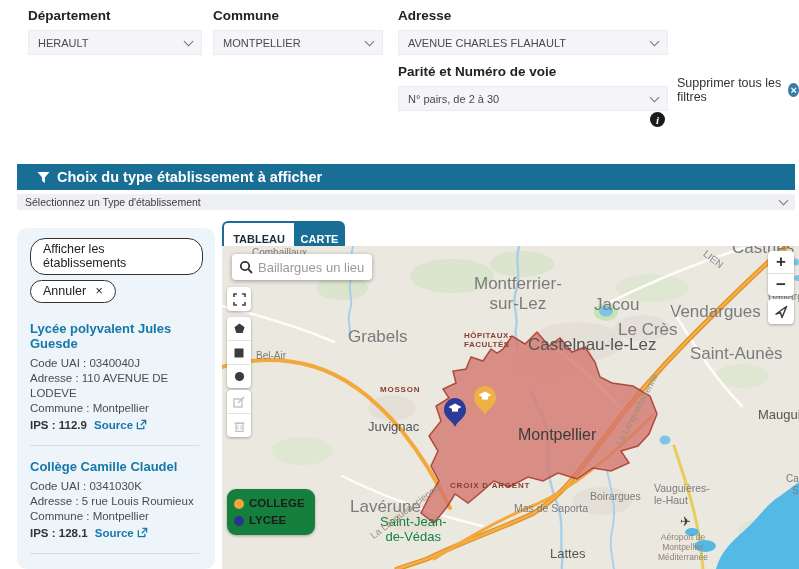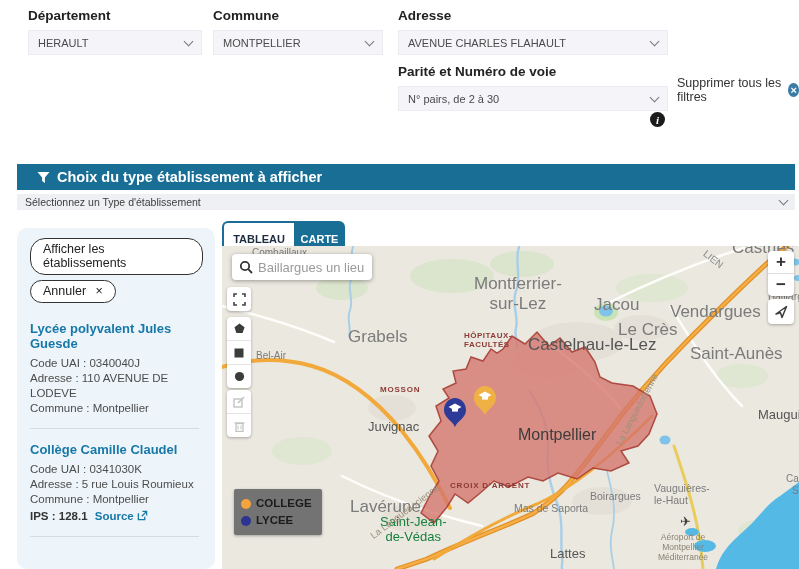--- a/index.html
+++ b/index.html
@@ -46,21 +46,21 @@
   .searchph{font-size:13px;color:#9a9a9a;}
   .mbtn{background:#fff;box-shadow:0 1px 3px rgba(0,0,0,.3);border-radius:4px;display:flex;
         align-items:center;justify-content:center;cursor:pointer;z-index:30;}
   .toolstack{border-radius:4px;box-shadow:0 1px 3px rgba(0,0,0,.3);background:#fff;z-index:30;position:absolute;}
   .toolcell{width:24px;height:23px;display:flex;align-items:center;justify-content:center;
             border-bottom:1px solid #e4e4e4;cursor:pointer;}
   .toolcell:last-child{border-bottom:none;}
   .zoomcell{width:26px;height:22px;display:flex;align-items:center;justify-content:center;
             font-size:17px;font-weight:bold;color:#333;cursor:pointer;border-bottom:1px solid #ddd;}
   .zoomcell:last-child{border-bottom:none;}
-  .legend{left:12px;top:243px;background:#737373;box-shadow:0 1px 3px rgba(0,0,0,.3);border-radius:2px;
+  .legend{left:5px;top:243px;background:#15803d;box-shadow:0 1px 3px rgba(0,0,0,.3);border-radius:9px;
           padding:6px 10px 6px 7px;z-index:30;position:absolute;}
   .legrow{display:flex;align-items:center;gap:5px;font-size:11.5px;font-weight:bold;color:#1c1c1c;line-height:17px;}
   .dot{width:10px;height:10px;border-radius:50%;flex:0 0 auto;}
 </style>
 </head>
 <body>
 
 <div class="abs" style="left:28px;top:8px;width:174px">
   <div class="flabel">Département</div>
   <div class="fselect">
@@ -115,20 +115,30 @@
       <span>Annuler</span>
       <span style="margin-left:6px;">×</span>
     </span>
   </div>
 
   <div>
     <div class="estname">Lycée polyvalent Jules Guesde</div>
     <div class="estline">Code UAI : 0340040J</div>
     <div class="estline">Adresse : 110 AVENUE DE LODEVE</div>
     <div class="estline">Commune : Montpellier</div>
+    <div class="ipsline">
+      <span>IPS : 112.9</span>
+      <span class="srclink">
+        <span>Source</span>
+        <svg width="11" height="11" viewBox="0 0 12 12" style="vertical-align:-1px">
+          <path d="M1.5,3.5 v7 h7 v-3.2" fill="none" stroke="#1778a8" stroke-width="1.4"></path>
+          <path d="M6,1.5 h4.5 v4.5 M10.5,1.5 L5.2,6.8" fill="none" stroke="#1778a8" stroke-width="1.4"></path>
+        </svg>
+      </span>
+    </div>
     <hr class="divider">
   </div>
 
   <div>
     <div class="estname">Collège Camille Claudel</div>
     <div class="estline">Code UAI : 0341030K</div>
     <div class="estline">Adresse : 5 rue Louis Roumieux</div>
     <div class="estline">Commune : Montpellier</div>
     <div class="ipsline">
       <span>IPS : 128.1</span>

